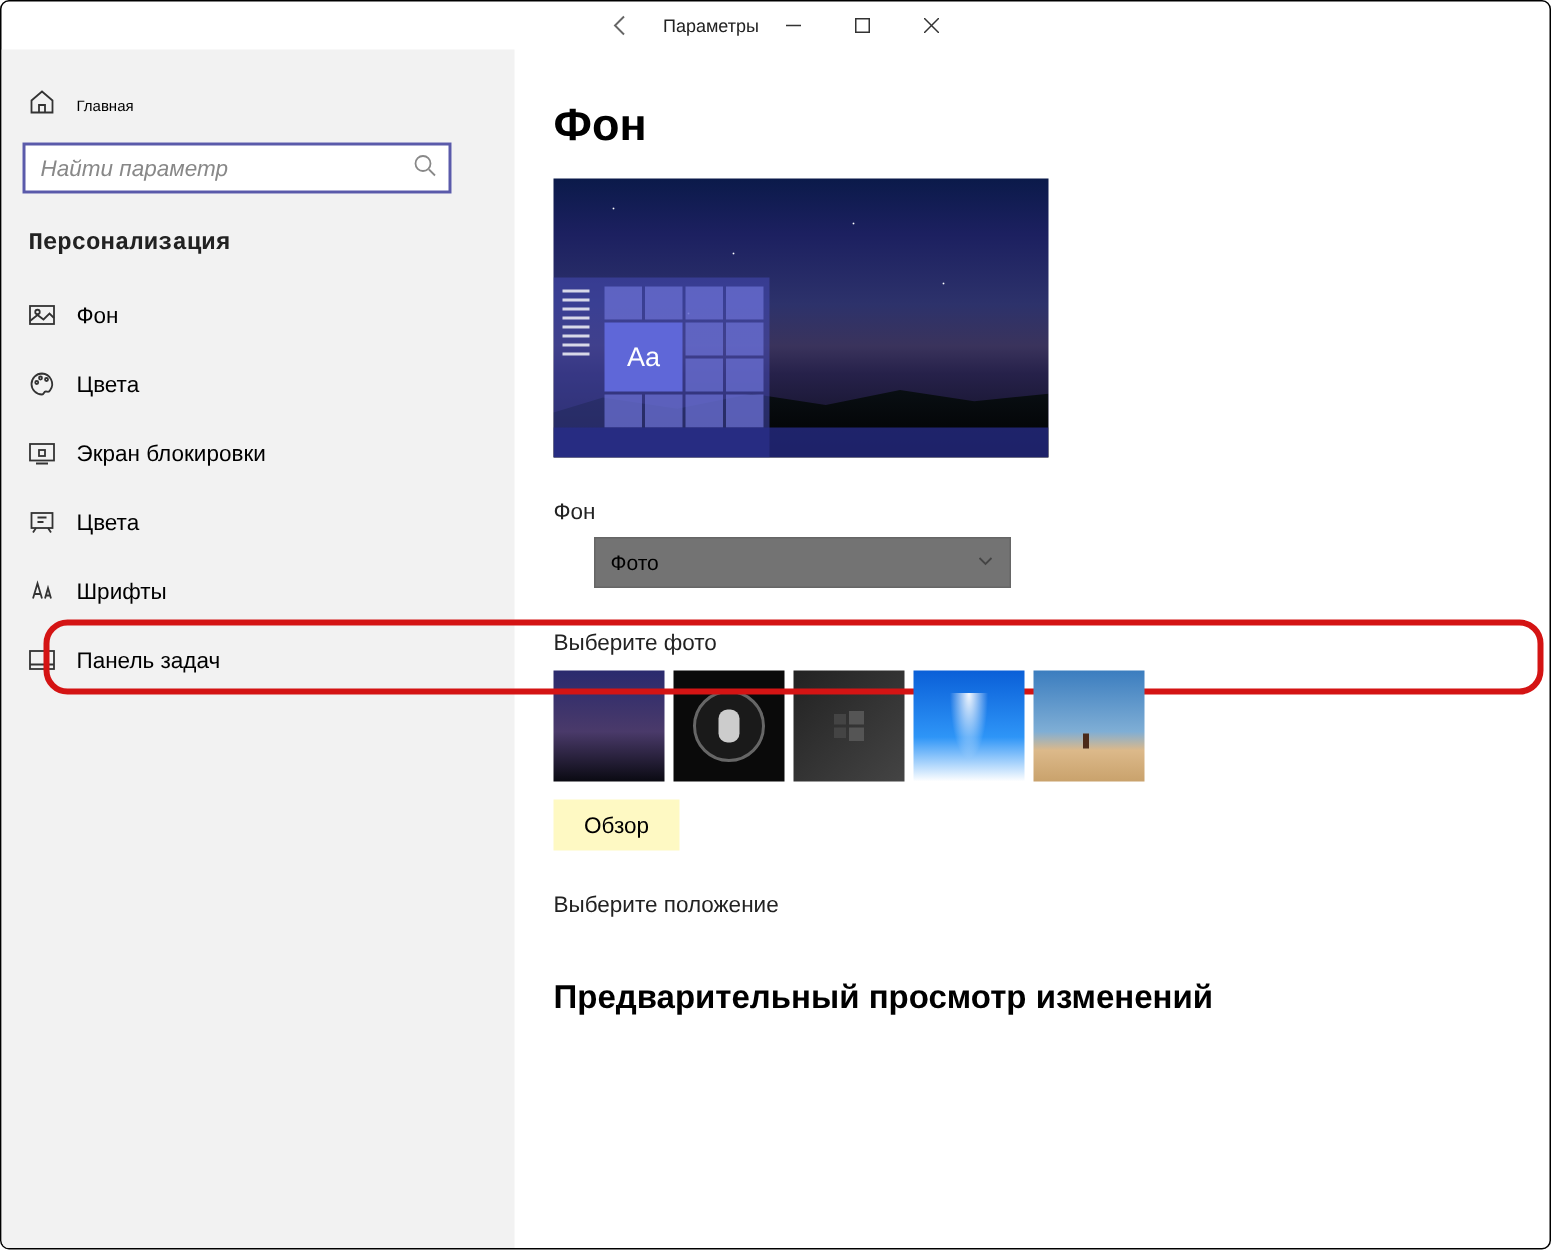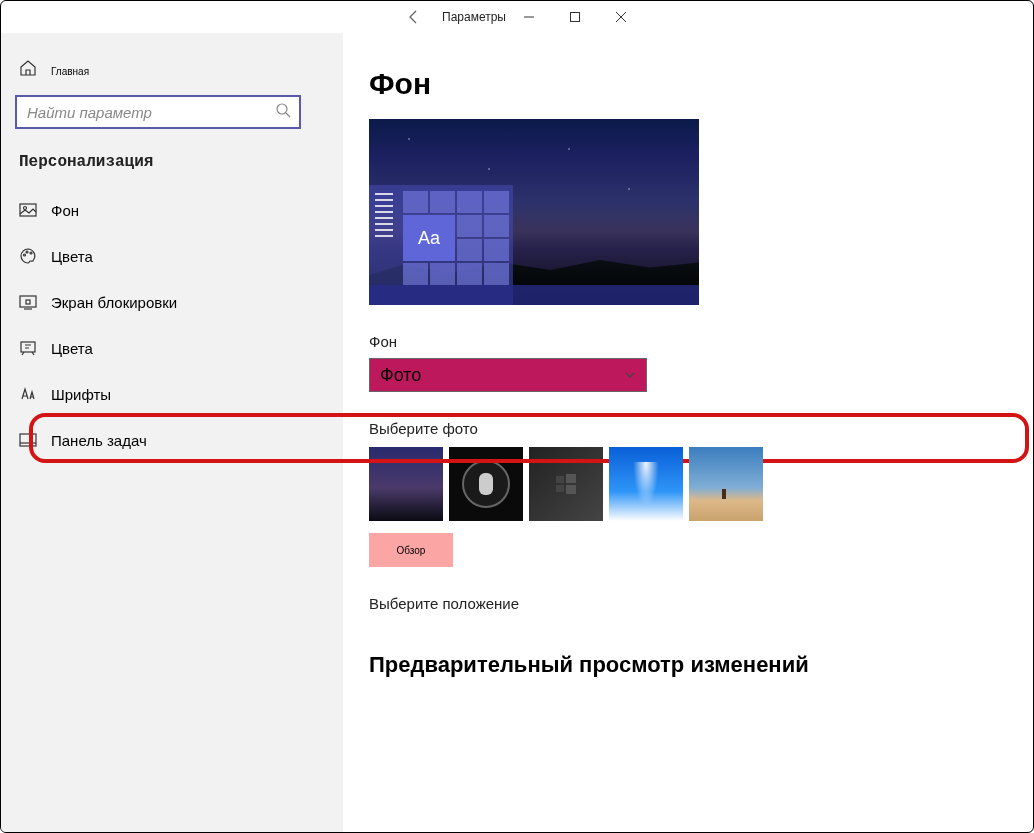--- a/index.html
+++ b/index.html
@@ -102,40 +102,40 @@
 .taskbar-mock { position:absolute; bottom:0; left:0; width:144px; height:120px;
   background: rgba(70,75,180,0.55); display:flex; }
 .tb-left { width:30px; display:flex; flex-direction:column; padding:8px 6px; gap:4px; }
 .tb-left div { height:2px; background:rgba(255,255,255,0.8); }
 .tb-tiles { flex:1; display:grid; grid-template-columns:repeat(4,1fr); grid-auto-rows:22px; gap:2px; padding:6px 4px 4px 4px; }
 .tile { background:rgba(110,115,215,0.7); }
 .tile.big { grid-column:span 2; grid-row:span 2; background:#5f67d8; display:flex; align-items:center; justify-content:center; font-size:18px; color:#fff; }
 .bottom-bar { position:absolute; bottom:0; left:0; right:0; height:20px; background: rgba(40,45,140,0.75); }
 .label { font-size: 15px; margin: 28px 0 8px 0; color: #222; }
 .select-box {
-  width: 278px; height: 34px; border:1px solid #666; background:#be185d;
+  width: 278px; height: 34px; border:1px solid #666; background:#737373;
   display:flex; align-items:center; justify-content:space-between;
-  padding:0 10px; font-size:18px;
+  padding:0 10px; font-size:14px;margin-left:27px;
 }
 .chevron { color:#444; }
 .thumb-row { display:flex; gap:6px; margin-top:10px; }
 .thumb { width:74px; height:74px; background:#333; }
 .thumb.t1 { background: linear-gradient(180deg,#2a2a6e 0%,#4a3a6a 55%,#0a0a12 100%); }
 .thumb.t2 { background:#0a0a0a; display:flex; align-items:center; justify-content:center; }
 .thumb.t2 .circle { width:48px; height:48px; border-radius:50%; background:#1a1a1a; border:2px solid #666; display:flex; align-items:center; justify-content:center; }
 .thumb.t2 .mic { width:14px; height:22px; background:#ccc; border-radius:6px; }
 .thumb.t3 { background:linear-gradient(135deg,#222 0%,#444 100%); display:flex; align-items:center; justify-content:center; }
 .thumb.t3 .winlogo { width:20px; height:20px; }
 .thumb.t4 { background:linear-gradient(180deg,#0a5fd8 0%,#2e95f7 60%,#fff 100%); position:relative; }
 .thumb.t4::after { content:''; position:absolute; left:30%; top:20%; width:40%; height:70%; background:radial-gradient(ellipse at top,rgba(255,255,255,0.95),transparent 60%); }
 .thumb.t5 { background:linear-gradient(180deg,#3b7dbf 0%,#7faed5 55%,#dcb98a 72%,#c9a26c 100%); position:relative; }
 .thumb.t5::after { content:''; position:absolute; bottom:22px; left:45%; width:4px; height:10px; background:#4a2a1a; }
 .browse-btn {
-  margin-top:12px; width:84px; height:34px; background:#fca5a5; border:none;
-  font-size:10px; display:flex; align-items:center; justify-content:center;
+  margin-top:12px; width:84px; height:34px; background:#fef9c3; border:none;
+  font-size:15px; display:flex; align-items:center; justify-content:center;
 }
 h2.subheading { font-size:22px; font-weight:700; margin-top:40px; }
 .desc-text { font-size:15px; color:#666; margin-top:12px; line-height:1.4; max-width:620px; }
 </style>
 </head>
 <body>
 
 <div class="titlebar">
   <div class="titlebar-left">
     <div class="back-btn">

